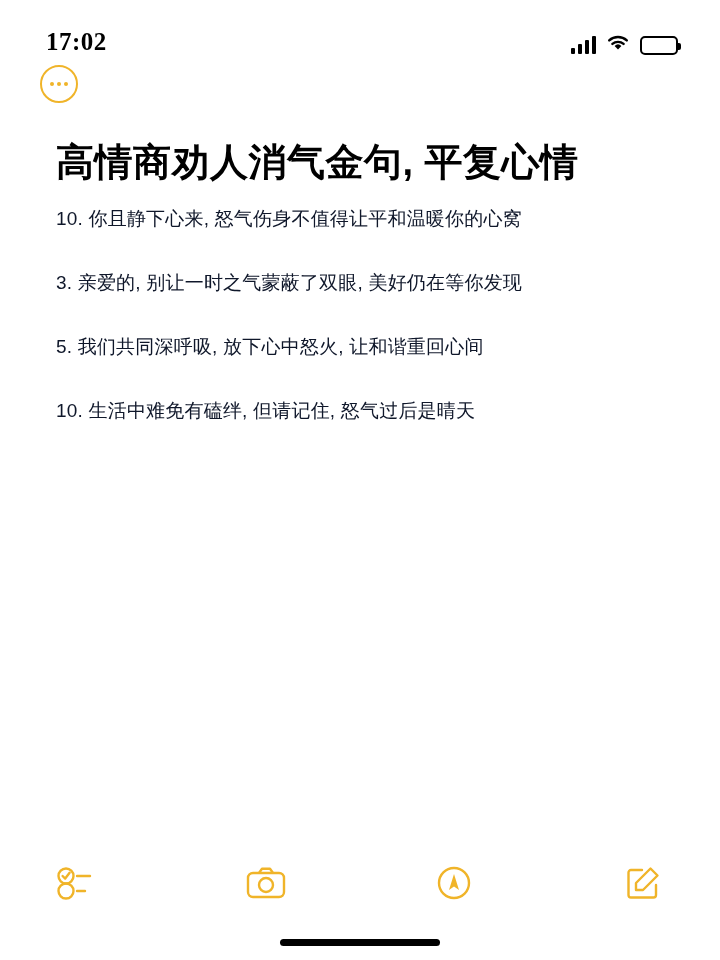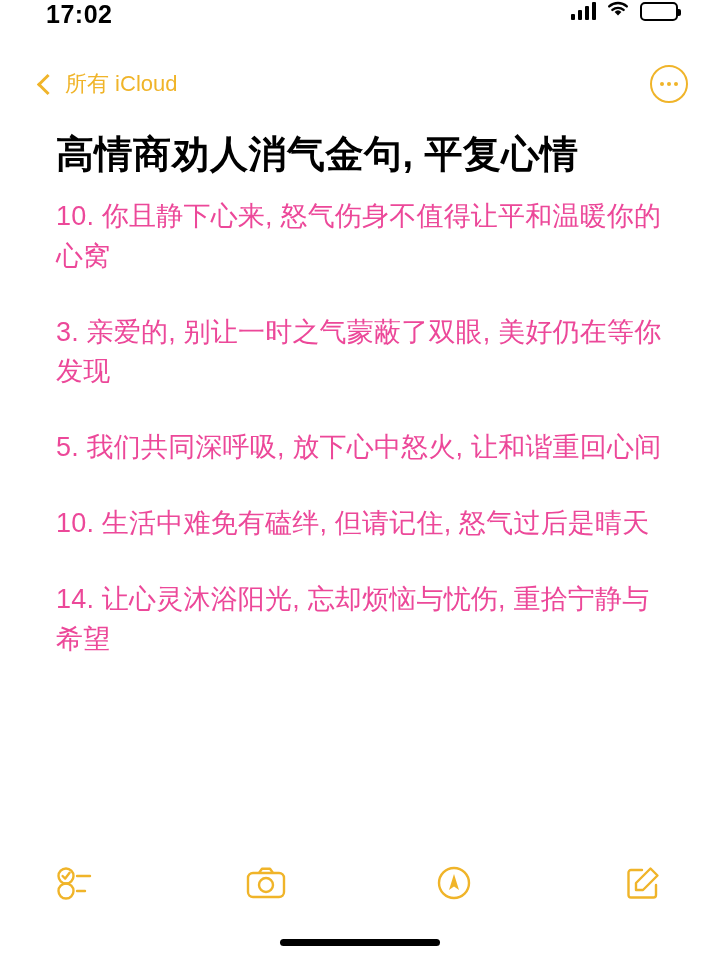--- a/index.html
+++ b/index.html
@@ -13,24 +13,25 @@
     font-family: "Liberation Sans", sans-serif;
     color: #111111;
     overflow: hidden;
     position: relative;
   }
 
   
   .status-bar {
     height: 56px;
     display: flex;
-    align-items: flex-start;
+    align-items: flex-end;
     justify-content: space-between;
     padding: 0 42px 0 46px;
     box-sizing: border-box;
+    font-family: Liberation Serif, serif;
   }
   .status-time {
     font-size: 25px;
     font-weight: bold;
     letter-spacing: 0.5px;
     color: #000;
   }
   .status-right {
     display: flex;
     align-items: center;
@@ -127,27 +128,27 @@
   
   .note {
     padding: 18px 44px 0 56px;
     box-sizing: border-box;
   }
   .note-title {
     font-size: 38px;
     font-weight: bold;
     line-height: 1.28;
     letter-spacing: 0.5px;
-    margin: 0 0 18px 0;
+    margin: 8px 0 18px 0;
     color: #000;
   }
   .note-para {
-    font-size: 27px;
+    font-size: 19px;
     line-height: 1.48;
-    color: #ec4899;
+    color: #0f172a;
     margin: 0 0 36px 0;
     letter-spacing: 0.2px;
   }
   .note-para:last-child { margin-bottom: 0; }
 
   
   .toolbar {
     position: absolute;
     left: 0;
     right: 0;
@@ -197,38 +198,33 @@
         <path d="M6.4 9.9 a8.6 8.6 0 0 1 11.2 0" stroke="#000" stroke-width="2.4" fill="none" stroke-linecap="round"></path>
       </svg>
     </span>
     <span class="battery">
       <span class="battery-fill" style="width:70%"></span>
     </span>
   </div>
 </div>
 
 <div class="nav-bar">
-  <div class="nav-back">
-    <span class="chevron-left"></span>
-    <span>所有 iCloud</span>
-  </div>
   <div class="more-btn">
     <i></i>
     <i></i>
     <i></i>
   </div>
 </div>
 
 <div class="note">
   <h1 class="note-title">高情商劝人消气金句, 平复心情</h1>
   <p class="note-para">10. 你且静下心来, 怒气伤身不值得让平和温暖你的心窝</p>
   <p class="note-para">3. 亲爱的, 别让一时之气蒙蔽了双眼, 美好仍在等你发现</p>
   <p class="note-para"> 5. 我们共同深呼吸, 放下心中怒火, 让和谐重回心间</p>
   <p class="note-para">10. 生活中难免有磕绊, 但请记住, 怒气过后是晴天</p>
-  <p class="note-para">14. 让心灵沐浴阳光, 忘却烦恼与忧伤, 重拾宁静与希望</p>
 </div>
 
 <div class="toolbar">
 
   <div class="tool-icon">
     <svg width="40" height="34" viewBox="0 0 40 34">
       <circle cx="9" cy="10" r="7.5" fill="none" stroke="#f0b429" stroke-width="2.4"></circle>
       <path d="M5.6 10 L8.2 12.6 L12.6 6.8" fill="none" stroke="#f0b429" stroke-width="2.4" stroke-linecap="round" stroke-linejoin="round"></path>
       <line x1="20" y1="10" x2="33" y2="10" stroke="#f0b429" stroke-width="2.4" stroke-linecap="round"></line>
       <circle cx="9" cy="25" r="7.5" fill="none" stroke="#f0b429" stroke-width="2.4"></circle>

